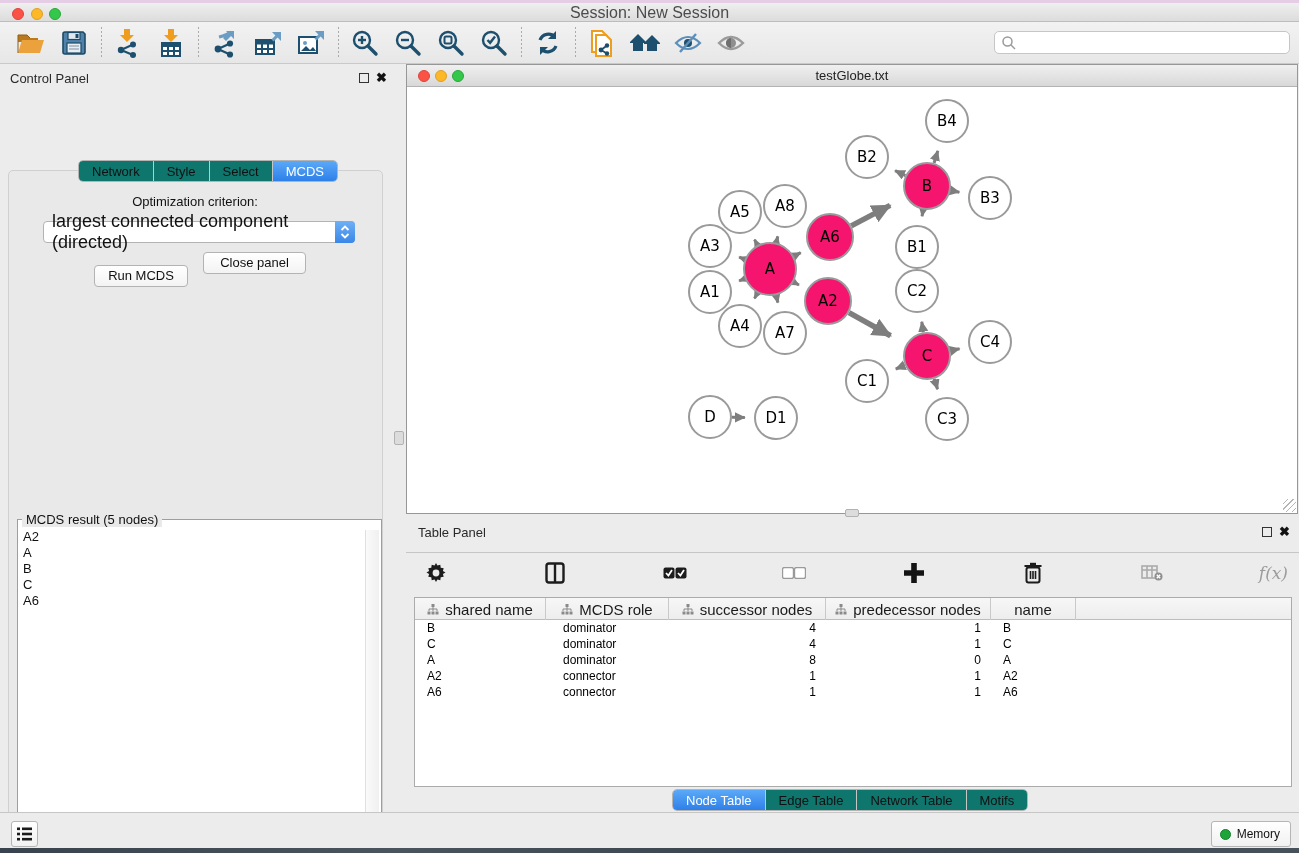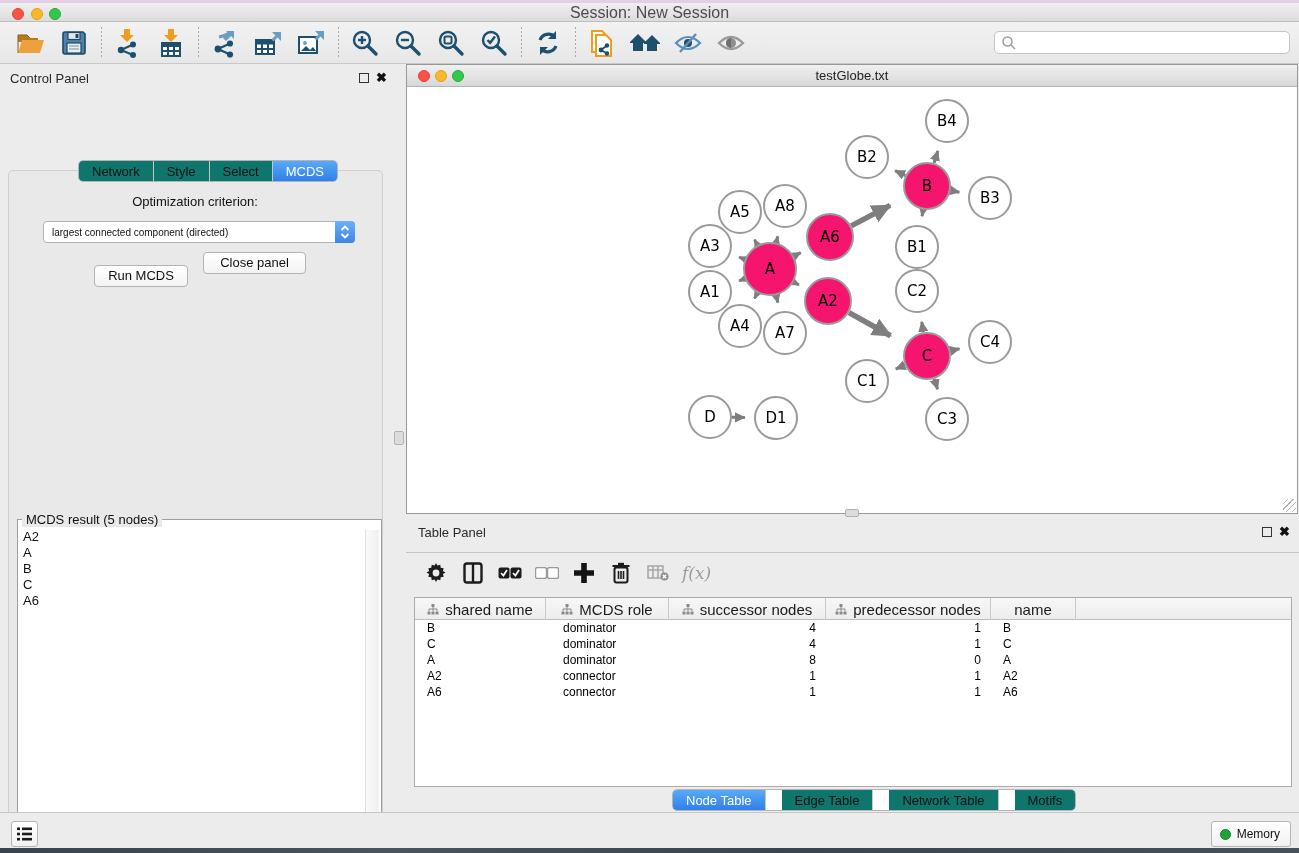--- a/index.html
+++ b/index.html
@@ -37,21 +37,21 @@
   .cp-tabs { position:absolute; left:78px; top:96px; display:inline-flex; background:#fff;
     border:1px solid #b4b4b4; border-radius:5px; overflow:hidden; z-index:3; }
   .seg-tab { padding:2px 13px; font-size:13px; height:20px; line-height:17px; color:#111;
     border-right:1px solid #c6c6c6; background:#0f766e; white-space:nowrap; }
   .seg-tab:last-child { border-right:none; }
   .seg-tab.selected { background:linear-gradient(#5aa9f8,#2e80e9); color:#fff; }
   .cp-inner { position:absolute; left:8px; top:106px; width:375px; height:696px;
     background:#e9e9e9; border:1px solid #d0d0d0; border-radius:5px; }
   .opt-label { position:absolute; left:0; width:390px; top:130px; text-align:center; font-size:13px; color:#111; }
   .dropdown { position:absolute; left:43px; top:157px; width:312px; height:22px; background:#fff;
-    border:1px solid #b3b3b3; border-radius:4px; font-size:10px; color:#111;
+    border:1px solid #b3b3b3; border-radius:4px; font-size:18px; color:#111;
     display:flex; align-items:center; padding-left:8px; }
   .dropdown .stepper { position:absolute; right:-1px; top:-1px; width:20px; height:22px; border-radius:0 4px 4px 0;
     background:linear-gradient(#6fb0f5,#3a86e9); display:flex; flex-direction:column; align-items:center; justify-content:center; }
   .stepper svg { display:block; }
   .btn { position:absolute; height:22px; background:linear-gradient(#ffffff,#f3f3f3); border:1px solid #b3b3b3;
     border-radius:4px; font-size:13px; color:#111; text-align:center; line-height:20px; }
   .result-box { position:absolute; left:17px; top:455px; width:365px; height:340px;
     background:#fff; border:1px solid #9e9e9e; }
   .result-legend { position:absolute; top:-8px; left:4px; background:#e9e9e9; padding:0 4px; font-size:13px; color:#111; }
   .result-list { position:absolute; left:3px; top:9px; right:18px; bottom:3px; overflow:hidden; }
@@ -74,33 +74,33 @@
   .net-titlebar .title { position:absolute; left:0; right:0; top:0; height:22px; line-height:22px;
     text-align:center; font-size:13px; color:#222; }
   .net-tl { position:absolute; top:5px; width:12px; height:12px; border-radius:50%; }
   .net-content { position:absolute; left:0; top:22px; right:0; bottom:0; background:#fff; overflow:hidden; }
   .resize-grip { position:absolute; right:1px; bottom:1px; width:13px; height:13px;
     background:repeating-linear-gradient(135deg, transparent 0 3px, #b5b5b5 3px 4px); }
 
   
   .table-panel { position:absolute; left:406px; top:518px; width:893px; height:294px; background:#ececec; }
   .tp-toolbar { position:absolute; left:0; top:34px; width:893px; height:41px; border-top:1px solid #c6c6c6;
-    display:flex; align-items:center; padding-left:17px; }
+    display:flex; align-items:center; padding-left:17px;justify-content:space-between; }
   .tp-btn { width:26px; height:28px; display:flex; align-items:center; justify-content:center; margin-right:11px; flex:0 0 auto; }
   .fx-label { font-family:"DejaVu Serif", serif; font-style:italic; font-size:17px; color:#9b9b9b; }
   .ntable { position:absolute; left:8px; top:79px; width:878px; height:190px; background:#fff;
     border:1px solid #ababab; overflow:hidden; }
   .ntable-head { display:flex; height:22px; background:linear-gradient(#f7f7f7,#ededed); border-bottom:1px solid #bdbdbd; }
   .th { display:flex; align-items:center; justify-content:center; font-size:15px; color:#1a1a1a;
     border-right:1px solid #c9c9c9; height:22px; }
   .th .hicon { margin-right:6px; flex:0 0 auto; }
   .ntable-row { display:flex; height:16px; }
   .td { font-size:12px; color:#000; line-height:16px; white-space:nowrap; overflow:hidden; }
   .tp-tabs { position:absolute; left:266px; top:271px; display:inline-flex; background:#fff;
-    border:1px solid #b4b4b4; border-radius:5px; overflow:hidden;gap:16px; }
+    border:1px solid #b4b4b4; border-radius:5px; overflow:hidden; }
 
   
   .status-bar { position:absolute; left:0; top:812px; width:1299px; height:36px; background:#ececec; border-top:1px solid #c6c6c6; }
   .list-btn { position:absolute; left:11px; top:8px; width:27px; height:26px; background:linear-gradient(#fff,#f1f1f1);
     border:1px solid #b5b5b5; border-radius:3px; display:flex; align-items:center; justify-content:center; }
   .memory-btn { position:absolute; right:8px; top:8px; height:26px; padding:0 10px 0 8px; background:linear-gradient(#fff,#f1f1f1);
     border:1px solid #b5b5b5; border-radius:3px; display:flex; align-items:center; font-size:12px; color:#111; }
   .memory-dot { width:11px; height:11px; border-radius:50%; background:#1ea53a; border:1px solid #15802b; margin-right:6px; }
   .desktop-strip { position:absolute; left:0; top:848px; width:1299px; height:5px;
     background:linear-gradient(90deg,#39434d,#4a545c 30%,#3a444e 60%,#47515a); }

